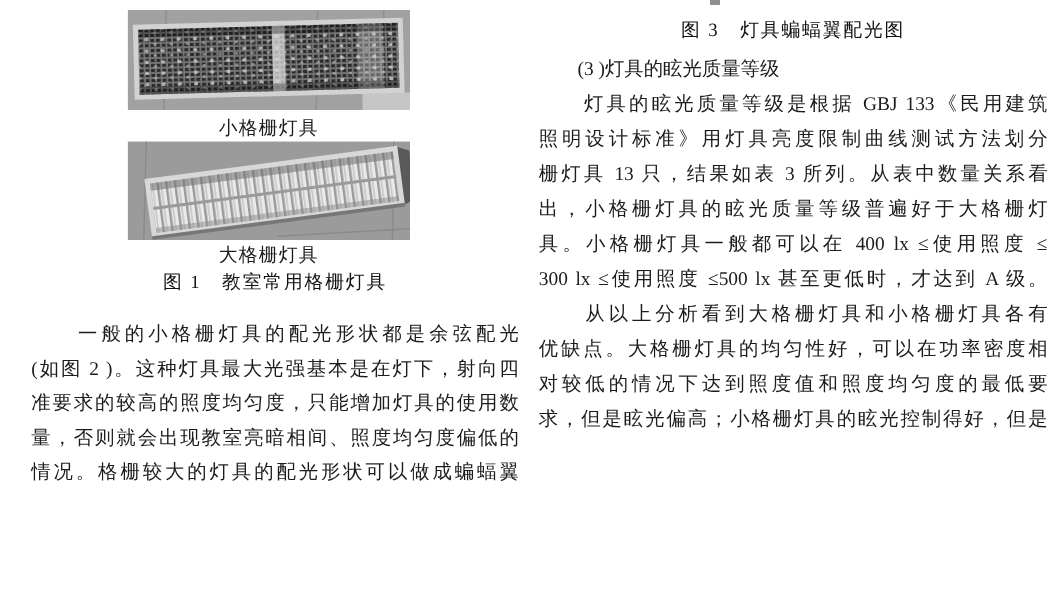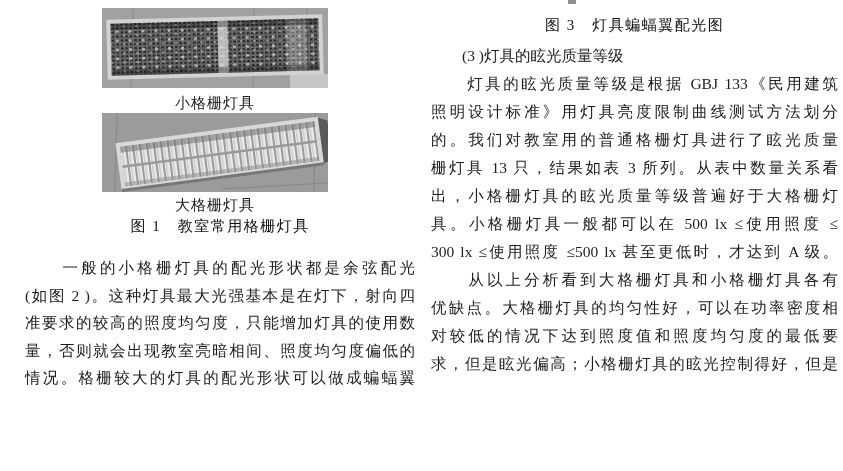--- a/index.html
+++ b/index.html
@@ -120,24 +120,23 @@
   <div class="col col-right">
 
     <div class="fragment"></div>
 
     <div class="fig-caption" style="top:16px;">图 3　灯具蝙蝠翼配光图</div>
 
     <div class="para" style="top:42px;">
       <div class="line">　　(3 )灯具的眩光质量等级</div>
       <div class="line j">　　灯具的眩光质量等级是根据 GBJ 133《民用建筑</div>
       <div class="line j">照明设计标准》用灯具亮度限制曲线测试方法划分</div>
-      <div class="line j">的。我们对教室用的普通格栅灯具进行了眩光质量</div>
       <div class="line j">栅灯具 13 只，结果如表 3 所列。从表中数量关系看</div>
       <div class="line j">出，小格栅灯具的眩光质量等级普遍好于大格栅灯</div>
-      <div class="line j">具。小格栅灯具一般都可以在 500 lx ≤使用照度 ≤</div>
+      <div class="line j">具。小格栅灯具一般都可以在 400 lx ≤使用照度 ≤</div>
       <div class="line j">300 lx ≤使用照度 ≤500 lx 甚至更低时，才达到 A 级。</div>
       <div class="line j">　　从以上分析看到大格栅灯具和小格栅灯具各有</div>
       <div class="line j">优缺点。大格栅灯具的均匀性好，可以在功率密度相</div>
       <div class="line j">对较低的情况下达到照度值和照度均匀度的最低要</div>
       <div class="line j">求，但是眩光偏高；小格栅灯具的眩光控制得好，但是</div>
     </div>
   </div>
 
 </div>
 

